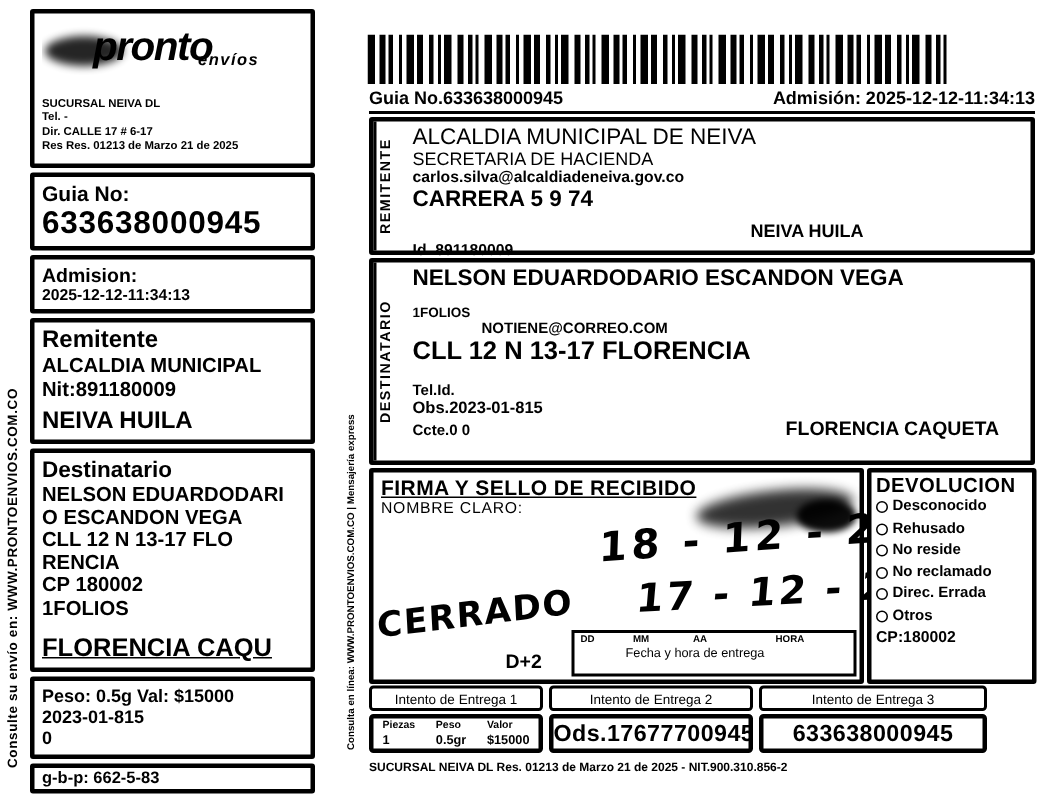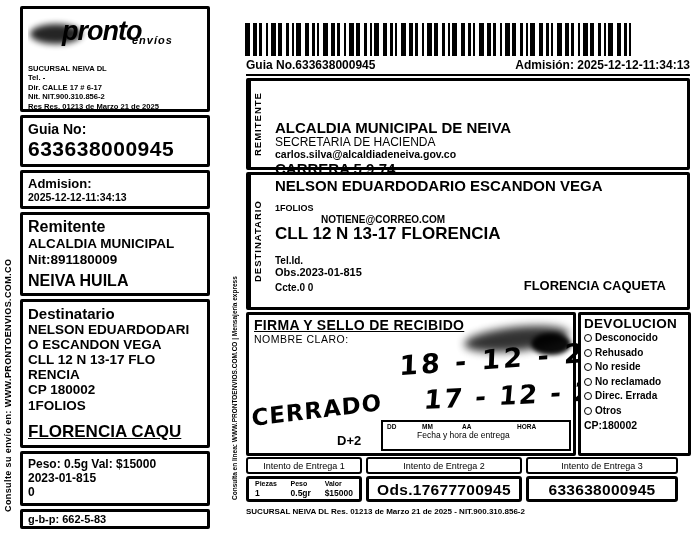--- a/index.html
+++ b/index.html
@@ -36,21 +36,21 @@
     transform:rotate(-90deg);transform-origin:0 0;
     font-size:6.5px;font-weight:bold;white-space:nowrap;}
   .barcode{position:absolute;left:245px;top:23px;width:400px;height:33px;overflow:hidden;white-space:nowrap;}
   .rhead{position:absolute;left:246px;top:58px;width:444px;display:flex;justify-content:space-between;
          font-size:12px;font-weight:bold;border-bottom:2.5px solid #000;padding-bottom:2px;box-sizing:border-box;}
   .vstrip{writing-mode:vertical-rl;transform:rotate(180deg);text-align:center;
           font-size:9.5px;font-weight:bold;letter-spacing:1px;border-right:2px solid #000;
           padding:0 1px;flex:0 0 16px;}
   .panel{position:absolute;display:flex;box-sizing:border-box;}
   .pcontent{flex:1;padding:2px 6px;position:relative;}
-  .rl1{font-size:15px;font-weight:bold;margin-top:36px;}
+  .rl1{font-size:15px;font-weight:normal;}
   .rl2{font-size:12px;font-weight:normal;line-height:1.05;}
   .rl3{font-size:10.5px;font-weight:bold;line-height:1.05;}
   .rl4{font-size:15px;font-weight:bold;}
   .rl-city{font-size:12px;font-weight:bold;text-align:center;margin:6px 0 0 120px;}
   .rl-id{font-size:10.5px;font-weight:bold;}
   .d-name{font-size:15px;font-weight:bold;}
   .d-small{font-size:9px;font-weight:bold;line-height:1.1;}
   .d-mail{font-size:10px;font-weight:bold;line-height:1.1;padding-left:46px;}
   .d-addr{font-size:17px;font-weight:bold;line-height:1.05;}
   .d-tel{font-size:10px;font-weight:bold;margin-top:12px;}
@@ -76,21 +76,21 @@
   .datecap{font-size:8.5px;padding-left:30px;}
   .dev-title{font-size:13.5px;font-weight:bold;letter-spacing:.3px;}
   .dev-opt{display:flex;align-items:center;gap:3px;font-size:10px;font-weight:bold;line-height:1.45;}
   .circle{width:8px;height:8px;border:1.8px solid #000;border-radius:50%;flex:0 0 auto;box-sizing:border-box;}
   .dev-cp{font-size:10.5px;font-weight:bold;margin-top:1px;}
   .ttable{position:absolute;left:246px;top:457px;width:444px;}
   .trow{display:flex;gap:4px;}
   .tcell{border:2px solid #000;border-radius:3px;box-sizing:border-box;text-align:center;}
   .th{font-size:9px;height:17px;line-height:15px;}
   .tv{height:26px;margin-top:2px;border-width:3px;}
-  .c1{width:116px;} .c2{width:156px;} .c3{width:152px;}
+  .c1{width:116px;} .c2{width:136px;} .c3{width:152px;}
   .pv-wrap{display:flex;justify-content:space-between;padding:1px 6px;text-align:left;}
   .pv-label{font-size:7px;font-weight:bold;line-height:1.2;}
   .pv-val{font-size:8.5px;font-weight:bold;}
   .big-num{font-size:15.5px;font-weight:bold;line-height:21px;letter-spacing:.3px;}
   .rfoot{position:absolute;left:246px;top:507px;font-size:8px;font-weight:bold;white-space:nowrap;filter:blur(.2px);}
 </style>
 </head>
 <body>
 
 <div id="sheet">
@@ -100,21 +100,20 @@
   <div class="left-label">
     <div class="lbox" style="height:106px;">
       <div class="logo-wrap">
         <div class="smear"></div>
         <div class="logo-main">pronto</div>
         <div class="logo-sub">envíos</div>
       </div>
       <div class="branch-line">SUCURSAL NEIVA DL</div>
       <div class="branch-line">Tel. -</div>
       <div class="branch-line">Dir. CALLE 17 # 6-17</div>
-      <div class="branch-line">Nit. NIT.900.310.856-2</div>
       <div class="branch-line">Res Res. 01213 de Marzo 21 de 2025</div>
     </div>
 
     <div class="lbox">
       <div class="guia-label">Guia No:</div>
       <div class="guia-num">633638000945</div>
     </div>
 
     <div class="lbox">
       <div class="adm-label">Admision:</div>

